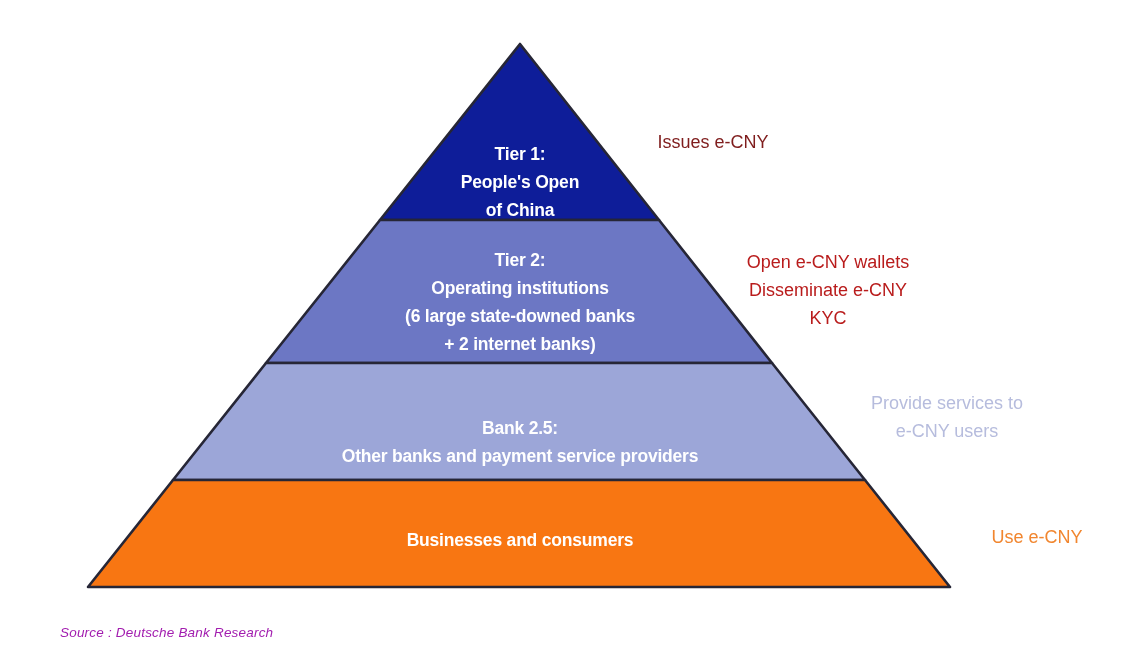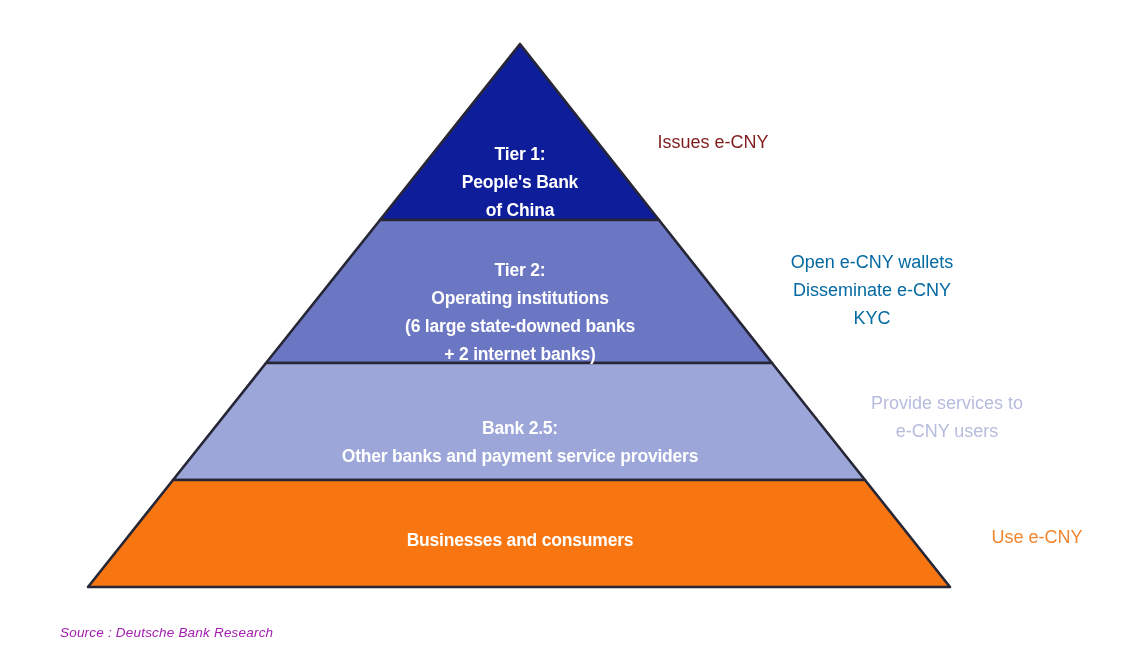--- a/index.html
+++ b/index.html
@@ -31,31 +31,31 @@
     position: absolute;
     text-align: center;
     color: #ffffff;
     font-weight: bold;
     font-size: 17.5px;
     line-height: 28px;
     letter-spacing: -0.2px;
     margin-top: 22px;
   }
   .tier-label-1 { left: 370px; top: 118px; width: 300px; }
-  .tier-label-2 { left: 340px; top: 234px; width: 360px; }
+  .tier-label-2 { left: 340px; top: 224px; width: 360px; }
   .tier-label-3 { left: 290px; top: 392px; width: 460px; }
   .tier-label-4 { left: 320px; top: 504px; width: 400px; }
   .annotation {
     position: absolute;
     text-align: center;
     font-size: 18px;
     line-height: 28px;
   }
   .annotation-1 { left: 603px; top: 128px; width: 220px; color: #7f1d1d; }
-  .annotation-2 { left: 762px; top: 248px; width: 220px; color: #0369a1; }
+  .annotation-2 { left: 718px; top: 248px; width: 220px; color: #b91c1c; }
   .annotation-3 { left: 838px; top: 389px; width: 218px; color: #b6bcdd; }
   .annotation-4 { left: 948px; top: 523px; width: 178px; color: #f1862f; }
   .source-note {
     position: absolute;
     left: 60px;
     top: 625px;
     font-size: 13.5px;
     font-style: italic;
     color: #a21caf;
     letter-spacing: 0.2px;
@@ -68,21 +68,21 @@
 
   <svg class="pyramid-svg" width="1130" height="670" viewBox="0 0 1130 670">
     <polygon points="520,44 659,220 380,220" fill="#0e1d99"></polygon>
     <polygon points="380,220 659,220 772,363 266,363" fill="#6c77c4"></polygon>
     <polygon points="266,363 772,363 865,480 173,480" fill="#9ca6d8"></polygon>
     <polygon points="173,480 865,480 950,587 88,587" fill="#f87612"></polygon>
   </svg>
 
   <div class="tier-label tier-label-1">
     <div>Tier 1:</div>
-    <div>People's Bank</div>
+    <div>People's Open</div>
     <div>of China</div>
   </div>
 
   <div class="tier-label tier-label-2">
     <div>Tier 2:</div>
     <div>Operating institutions</div>
     <div>(6 large state-downed banks</div>
     <div>+ 2 internet banks)</div>
   </div>
 

